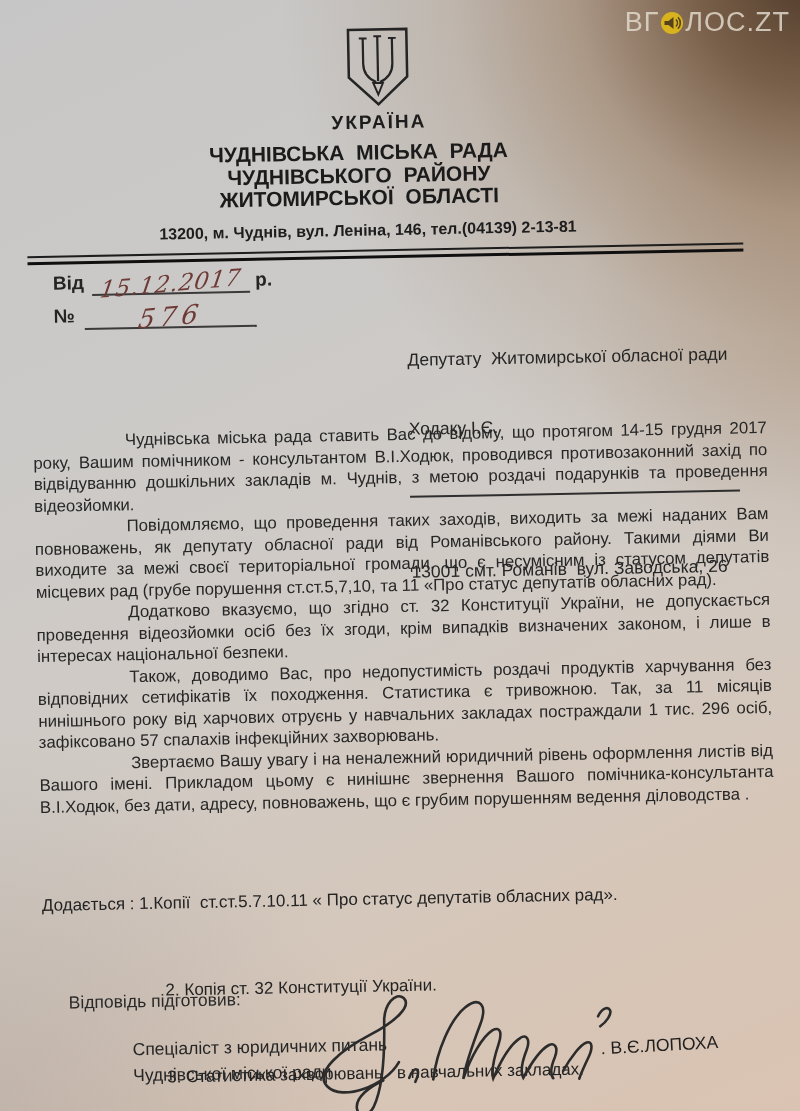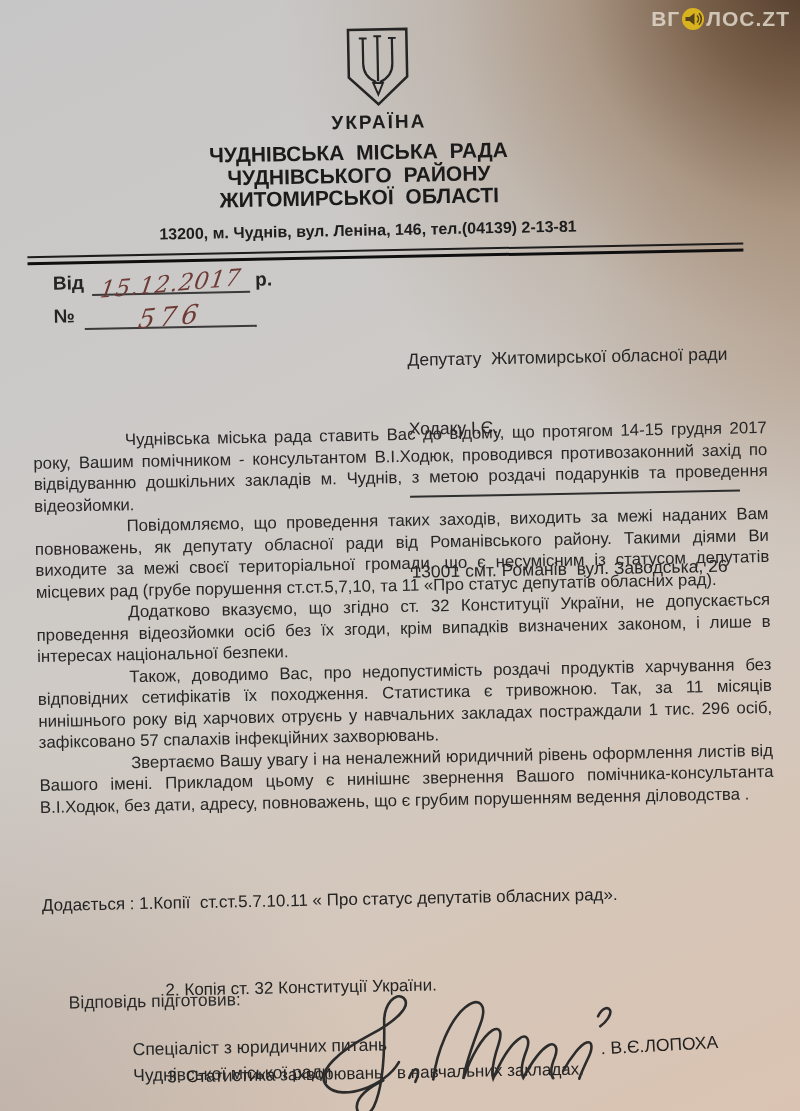--- a/index.html
+++ b/index.html
@@ -11,21 +11,21 @@
       radial-gradient(circle at 101% -2%, rgba(74,52,34,.95) 0%, rgba(110,81,56,.88) 8%, rgba(146,113,82,.55) 17%, rgba(160,130,100,.25) 26%, rgba(160,130,100,0) 38%),
       radial-gradient(circle at 103% 30%, rgba(158,122,92,.30) 0%, rgba(158,122,92,0) 22%),
       radial-gradient(circle at -5% 105%, rgba(120,110,108,.25) 0%, rgba(120,110,108,0) 30%),
       linear-gradient(155deg,#c7c6c6 0%,#cccac8 30%,#d0cac4 55%,#d6c6b8 80%,#dac3b2 100%);
   }
 
   .content{position:absolute;inset:0;transform:rotate(-1.1deg);transform-origin:50% 35%;color:#262626;}
 
   
   .watermark{position:absolute;top:7px;right:10px;display:flex;align-items:center;
-    color:rgba(228,221,208,.82);font-size:21px;font-weight:bold;letter-spacing:1px;z-index:5;text-align:center;}
+    color:rgba(228,221,208,.82);font-size:27px;font-weight:normal;letter-spacing:1px;z-index:5;text-align:center;}
   .watermark svg{margin:0 1px;display:block;}
 
   
   .crest{position:absolute;top:26px;left:0;width:768px;text-align:center;}
   .crest svg{display:block;margin:0 auto 3px;}
   .country{font-weight:bold;font-size:19px;letter-spacing:2px;color:#1d1d1d;}
 
   .orghead{position:absolute;top:141px;left:0;width:726px;text-align:center;
     font-weight:bold;font-size:21px;line-height:22.5px;color:#1b1b1b;word-spacing:6px;}
   .org-address{position:absolute;top:221px;left:0;width:742px;text-align:center;

